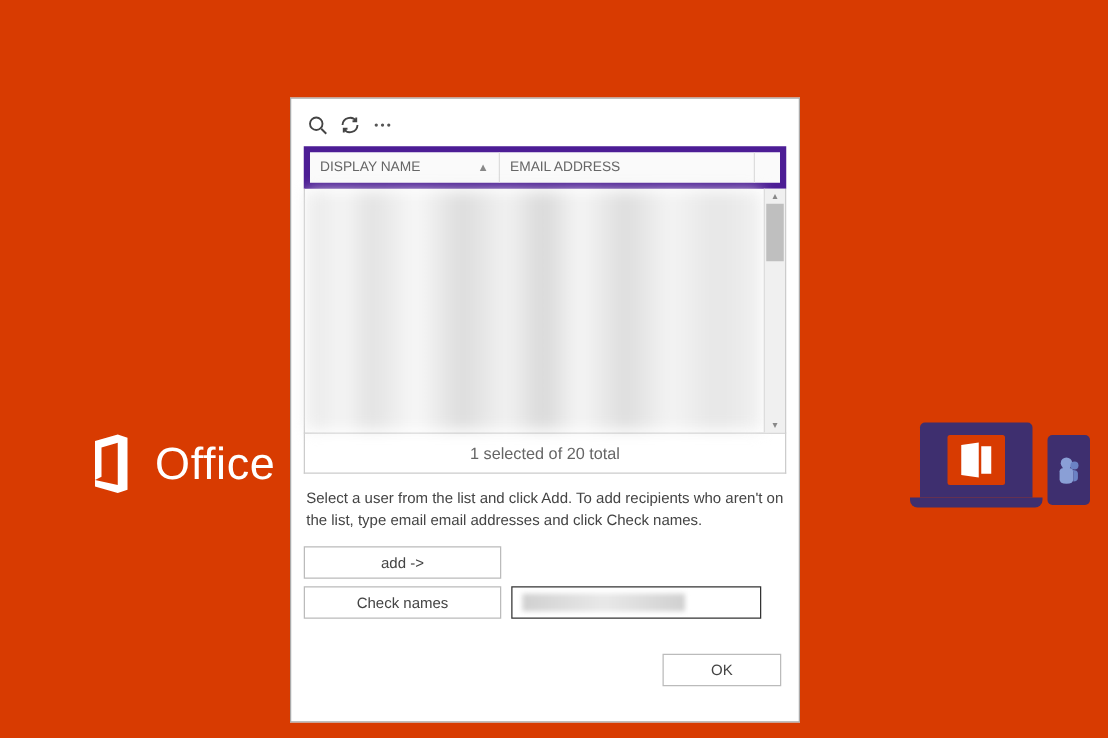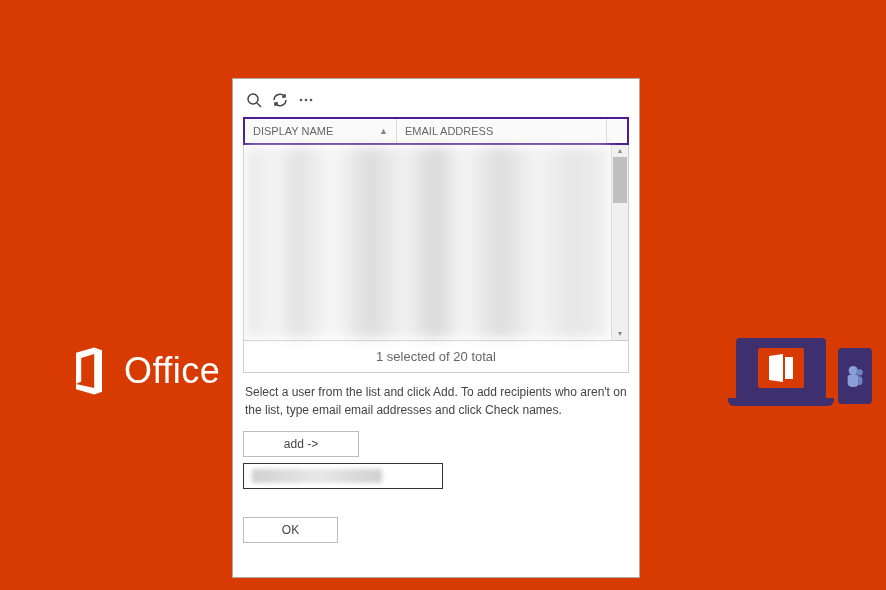--- a/index.html
+++ b/index.html
@@ -118,21 +118,21 @@
       stroke-width: 1.5;
     }
     .ellipsis {
       font-weight: bold;
       font-size: 14px;
       letter-spacing: 1px;
       color: #555;
     }
     .table-header {
       display: flex;
-      border: 2px solid #4c1d95;
+      border: 5px solid #4c1d95;
     }
     .th {
       padding: 6px 8px;
       font-size: 11px;
       color: #666;
       background: #fafafa;
       border-right: 1px solid #ddd;
       display: flex;
       align-items: center;
       justify-content: space-between;
@@ -205,21 +205,21 @@
       margin-bottom: 6px;
     }
     .btn {
       padding: 5px 0;
       font-size: 12px;
       background: white;
       border: 1px solid #bbb;
       cursor: pointer;
       color: #444;
       text-align: center;
-      width: 116px;
+      width: 158px;
     }
     .email-input-wrapper {
       flex: 1;
       display: flex;
       align-items: center;
     }
     .email-input {
       width: 200px;
       height: 26px;
       border: 1px solid #333;
@@ -233,21 +233,21 @@
       left: 8px;
       top: 5px;
       width: 130px;
       height: 14px;
       background: linear-gradient(90deg, #d0d0d0 0%, #e8e8e8 50%, #d0d0d0 100%);
       filter: blur(2px);
     }
     .bottom-buttons {
       display: flex;
       gap: 8px;
-      justify-content: space-between;
+      justify-content: flex-end;
       margin-top: 28px;
       padding-right: 4px;
     }
     .bottom-buttons .btn {
       width: 95px;
     }
   </style>
 </head>
 <body>
 
@@ -319,20 +319,21 @@
 
   <div class="status-bar">1 selected of 20 total</div>
 
   <div class="instructions">Select a user from the list and click Add. To add recipients who aren't on the list, type email email addresses and click Check names.</div>
 
   <div class="action-row">
     <button class="btn">add -&gt;</button>
   </div>
 
   <div class="action-row">
+    <button class="btn">Check names</button>
     <div class="email-input-wrapper">
       <div class="email-input"></div>
     </div>
   </div>
 
   <div class="bottom-buttons">
     <button class="btn">OK</button>
   </div>
 </div>
 

